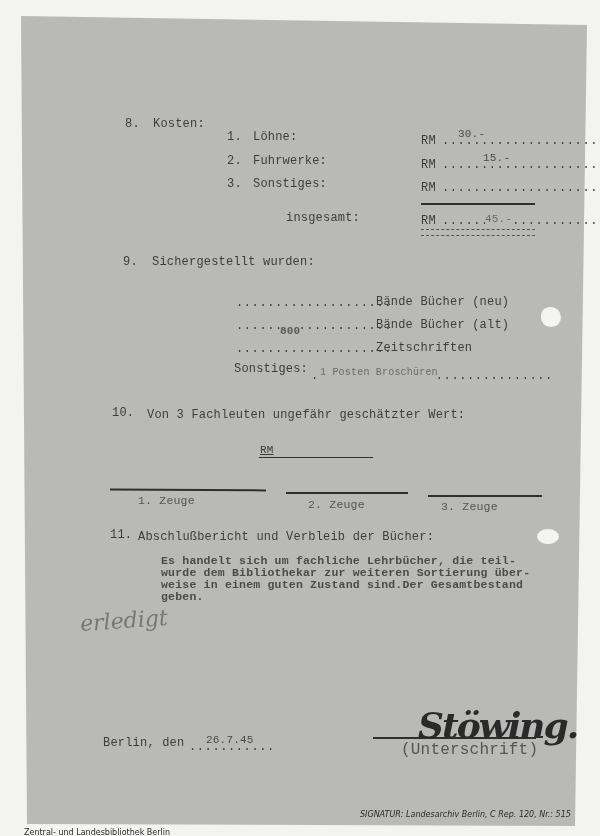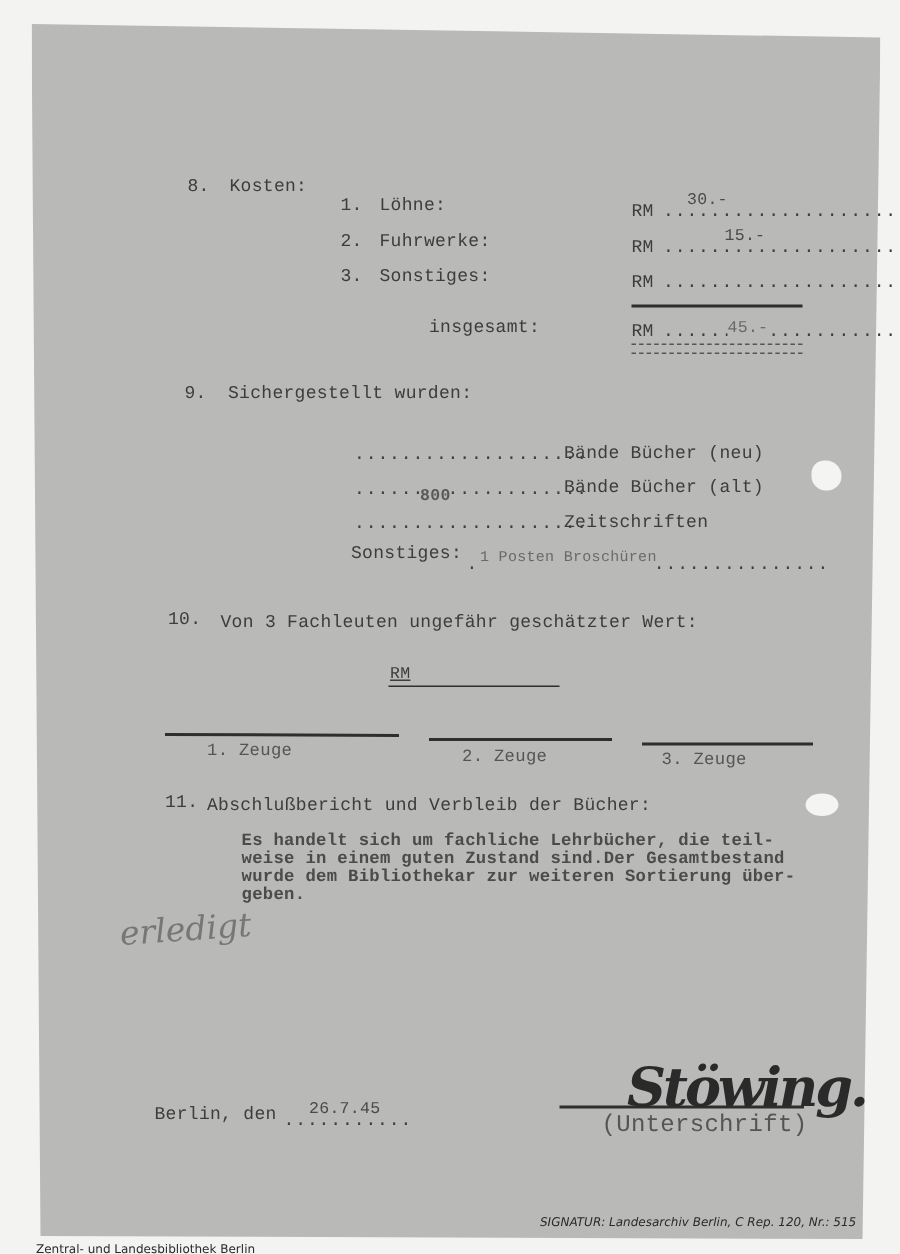--- a/index.html
+++ b/index.html
@@ -149,22 +149,22 @@
 
 <div class="tw faint" style="left:138px; top:494px; font-size:11.5px;">1. Zeuge</div>
 <div class="tw faint" style="left:308px; top:498px; font-size:11.5px;">2. Zeuge</div>
 <div class="tw faint" style="left:441px; top:500px; font-size:11.5px;">3. Zeuge</div>
 
 <div class="tw" style="left:110px; top:528px;">11.</div>
 <div class="tw" style="left:138px; top:530px;">Abschlußbericht und Verbleib der Bücher:</div>
 
 <div class="body-para">
   <div>Es handelt sich um fachliche Lehrbücher, die teil-</div>
+  <div>wurde dem Bibliothekar zur weiteren Sortierung über-</div>
   <div>weise in einem guten Zustand sind.Der Gesamtbestand</div>
-  <div>wurde dem Bibliothekar zur weiteren Sortierung über-</div>
   <div>geben.</div>
 </div>
 
 <div class="hand" style="left:80px; top:608px; font-size:22px; transform:rotate(-4deg); color:#777;">erledigt</div>
 
 <div class="tw" style="left:103px; top:736px;">Berlin, den</div>
 <div class="tw dots" style="left:189px; top:740px;">...........</div>
 <div class="tw fill" style="left:206px; top:733px; background:#b9b9b8;">26.7.45</div>
 
 <div class="rule" style="left:373px; top:737px; width:163px; height:1.5px;"></div>

